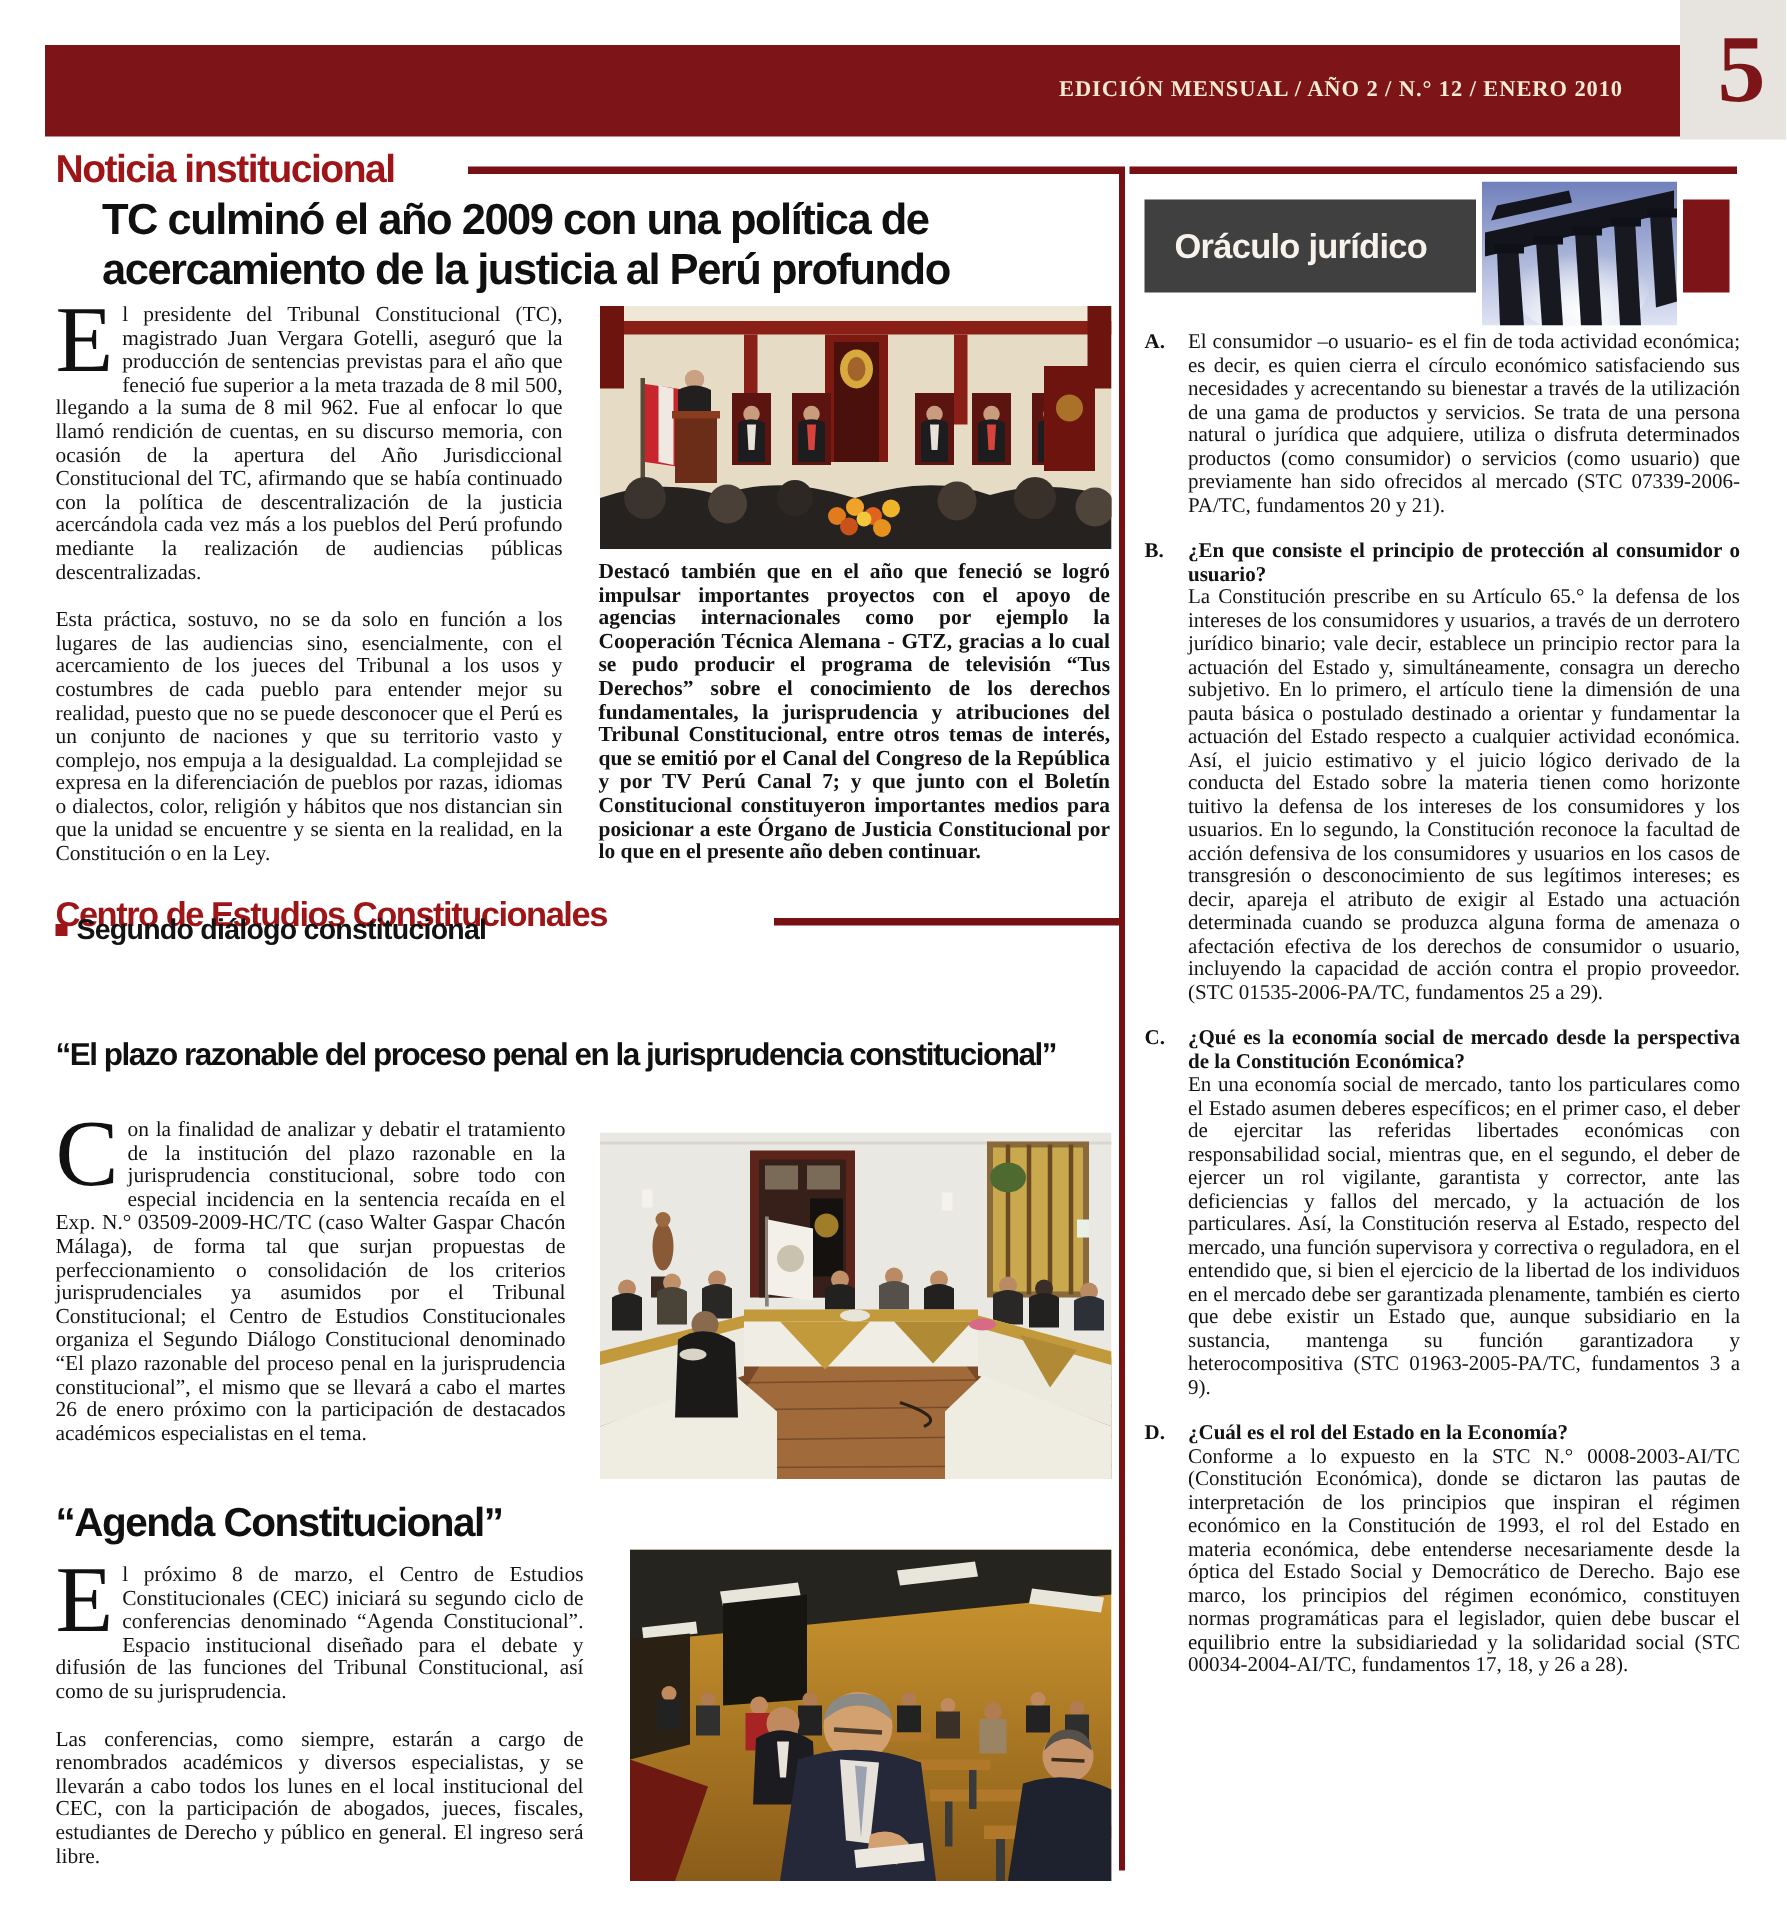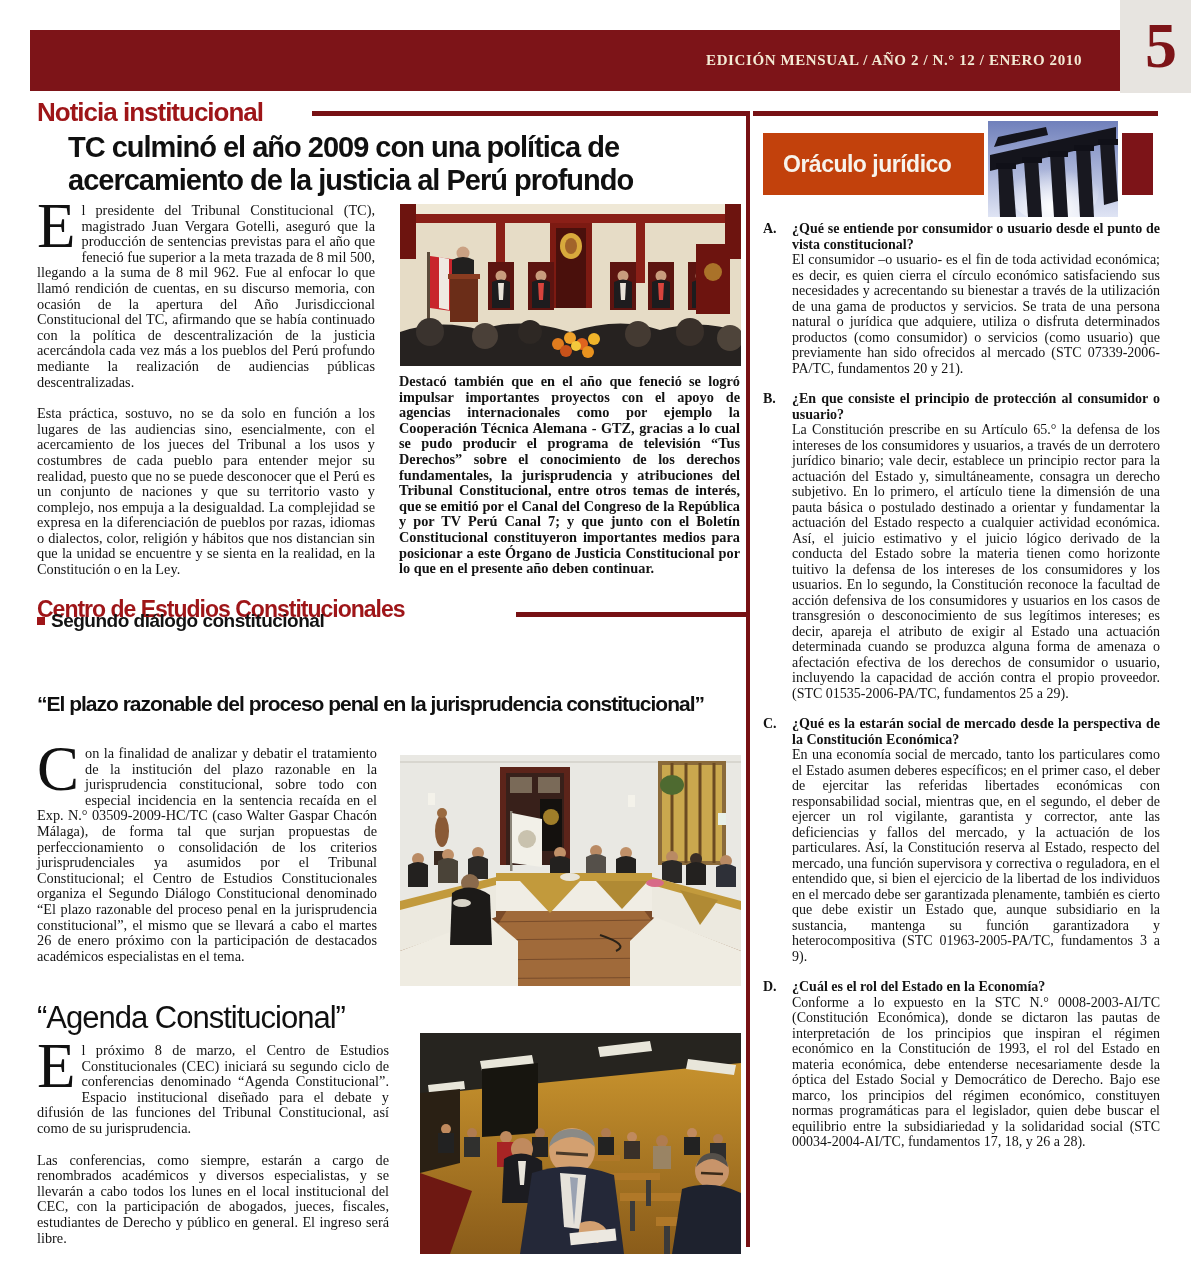--- a/index.html
+++ b/index.html
@@ -24,22 +24,22 @@
 
   
   .sec-red{position:absolute;font-family:"Liberation Sans",sans-serif;font-weight:bold;
         letter-spacing:-1px;color:#9e1518;}
   .sec1-title{left:37px;top:97px;font-size:26px;text-align:right;}
   .sec2-title{left:37px;top:596px;font-size:23px;}
   .headline{position:absolute;font-family:"Liberation Sans",sans-serif;font-weight:bold;
         letter-spacing:-1px;color:#101010;}
   .headline1{left:37px;top:131px;width:716px;font-size:29px;line-height:33px;margin-left:31px;}
   .headline2{left:37px;top:687px;width:716px;font-size:21px;line-height:34px;}
-  .sec3-title{left:37px;top:1000px;font-size:31px;position:absolute;
-        font-family:"Liberation Sans",sans-serif;font-weight:normal;letter-spacing:-1px;color:#101010;}
+  .sec3-title{left:37px;top:1000px;font-size:27px;position:absolute;
+        font-family:"Liberation Sans",sans-serif;font-weight:bold;letter-spacing:-1px;color:#101010;}
   .bullet-row{position:absolute;left:37px;top:610px;font-family:"Liberation Sans",sans-serif;
         font-weight:bold;font-size:19px;letter-spacing:-.5px;color:#131313;}
   .bullet-sq{display:inline-block;width:8px;height:8px;background:#9e1518;margin-right:6px;vertical-align:2px;}
 
   
   .bodycol{position:absolute;font-size:14.3px;line-height:15.6px;text-align:justify;}
   .col1a{left:37px;top:203px;width:338px;}
   .col1b{left:399px;top:374px;width:341px;font-weight:bold;}
   .col2a{left:37px;top:746px;width:340px;}
   .col3a{left:37px;top:1043px;width:352px;}
@@ -48,21 +48,21 @@
         padding-right:6px;font-weight:normal;color:#111;}
 
   
   .photo{position:absolute;}
   .photo svg{display:block;}
   .photo1{left:400px;top:204px;}
   .photo2{left:400px;top:755px;}
   .photo3{left:420px;top:1033px;}
 
   
-  .oraculo-box{position:absolute;left:763px;top:133px;width:221px;height:62px;background:#c2410c;}
+  .oraculo-box{position:absolute;left:763px;top:133px;width:221px;height:62px;background:#404040;}
   .oraculo-box .t{position:absolute;left:20px;top:0;line-height:62px;color:#f7f3ec;
         font-family:"Liberation Sans",sans-serif;font-weight:bold;font-size:23px;letter-spacing:-.5px;}
   .temple-photo{left:988px;top:121px;}
   .red-block{position:absolute;left:1122px;top:133px;width:31px;height:62px;background:#7d1418;}
   .qa-list{position:absolute;left:763px;top:221px;width:397px;
         font-size:14px;line-height:15.5px;text-align:justify;}
   .qa-item{position:relative;padding-left:29px;margin-bottom:15px;}
   .qa-label{position:absolute;left:0;top:0;font-weight:bold;}
   .qa-q{font-weight:bold;margin:0;}
   .qa-a{margin:0;}
@@ -383,31 +383,30 @@
         <rect x="86" y="24" width="20" height="6"></rect>
         <rect x="110" y="18" width="20" height="6"></rect>
       </g>
     </svg>
   </div>
   <div class="red-block"></div>
 
   <div class="qa-list">
     <div class="qa-item">
       <span class="qa-label">A.</span>
-      <p class="qa-q">¿Qué se entiende por consumidor o usuario desde el punto de vista constitucional?</p>
       <p class="qa-a">El consumidor –o usuario- es el fin de toda actividad económica; es decir, es quien cierra el círculo económico satisfaciendo sus necesidades y acrecentando su bienestar a través de la utilización de una gama de productos y servicios. Se trata de una persona natural o jurídica que adquiere, utiliza o disfruta determinados productos (como consumidor) o servicios (como usuario) que previamente han sido ofrecidos al mercado (STC 07339-2006-PA/TC, fundamentos 20 y 21).</p>
     </div>
     <div class="qa-item">
       <span class="qa-label">B.</span>
       <p class="qa-q">¿En que consiste el principio de protección al consumidor o usuario?</p>
       <p class="qa-a">La Constitución prescribe en su Artículo 65.° la defensa de los intereses de los consumidores y usuarios, a través de un derrotero jurídico binario; vale decir, establece un principio rector para la actuación del Estado y, simultáneamente, consagra un derecho subjetivo. En lo primero, el artículo tiene la dimensión de una pauta básica o postulado destinado a orientar y fundamentar la actuación del Estado respecto a cualquier actividad económica. Así, el juicio estimativo y el juicio lógico derivado de la conducta del Estado sobre la materia tienen como horizonte tuitivo la defensa de los intereses de los consumidores y los usuarios. En lo segundo, la Constitución reconoce la facultad de acción defensiva de los consumidores y usuarios en los casos de transgresión o desconocimiento de sus legítimos intereses; es decir, apareja el atributo de exigir al Estado una actuación determinada cuando se produzca alguna forma de amenaza o afectación efectiva de los derechos de consumidor o usuario, incluyendo la capacidad de acción contra el propio proveedor. (STC 01535-2006-PA/TC, fundamentos 25 a 29).</p>
     </div>
     <div class="qa-item">
       <span class="qa-label">C.</span>
-      <p class="qa-q">¿Qué es la estarán social de mercado desde la perspectiva de la Constitución Económica?</p>
+      <p class="qa-q">¿Qué es la economía social de mercado desde la perspectiva de la Constitución Económica?</p>
       <p class="qa-a">En una economía social de mercado, tanto los particulares como el Estado asumen deberes específicos; en el primer caso, el deber de ejercitar las referidas libertades económicas con responsabilidad social, mientras que, en el segundo, el deber de ejercer un rol vigilante, garantista y corrector, ante las deficiencias y fallos del mercado, y la actuación de los particulares. Así, la Constitución reserva al Estado, respecto del mercado, una función supervisora y correctiva o reguladora, en el entendido que, si bien el ejercicio de la libertad de los individuos en el mercado debe ser garantizada plenamente, también es cierto que debe existir un Estado que, aunque subsidiario en la sustancia, mantenga su función garantizadora y heterocompositiva (STC 01963-2005-PA/TC, fundamentos 3 a 9).</p>
     </div>
     <div class="qa-item">
       <span class="qa-label">D.</span>
       <p class="qa-q">¿Cuál es el rol del Estado en la Economía?</p>
       <p class="qa-a">Conforme a lo expuesto en la STC N.° 0008-2003-AI/TC (Constitución Económica), donde se dictaron las pautas de interpretación de los principios que inspiran el régimen económico en la Constitución de 1993, el rol del Estado en materia económica, debe entenderse necesariamente desde la óptica del Estado Social y Democrático de Derecho. Bajo ese marco, los principios del régimen económico, constituyen normas programáticas para el legislador, quien debe buscar el equilibrio entre la subsidiariedad y la solidaridad social (STC 00034-2004-AI/TC, fundamentos 17, 18, y 26 a 28).</p>
     </div>
   </div>
 
 </div>

